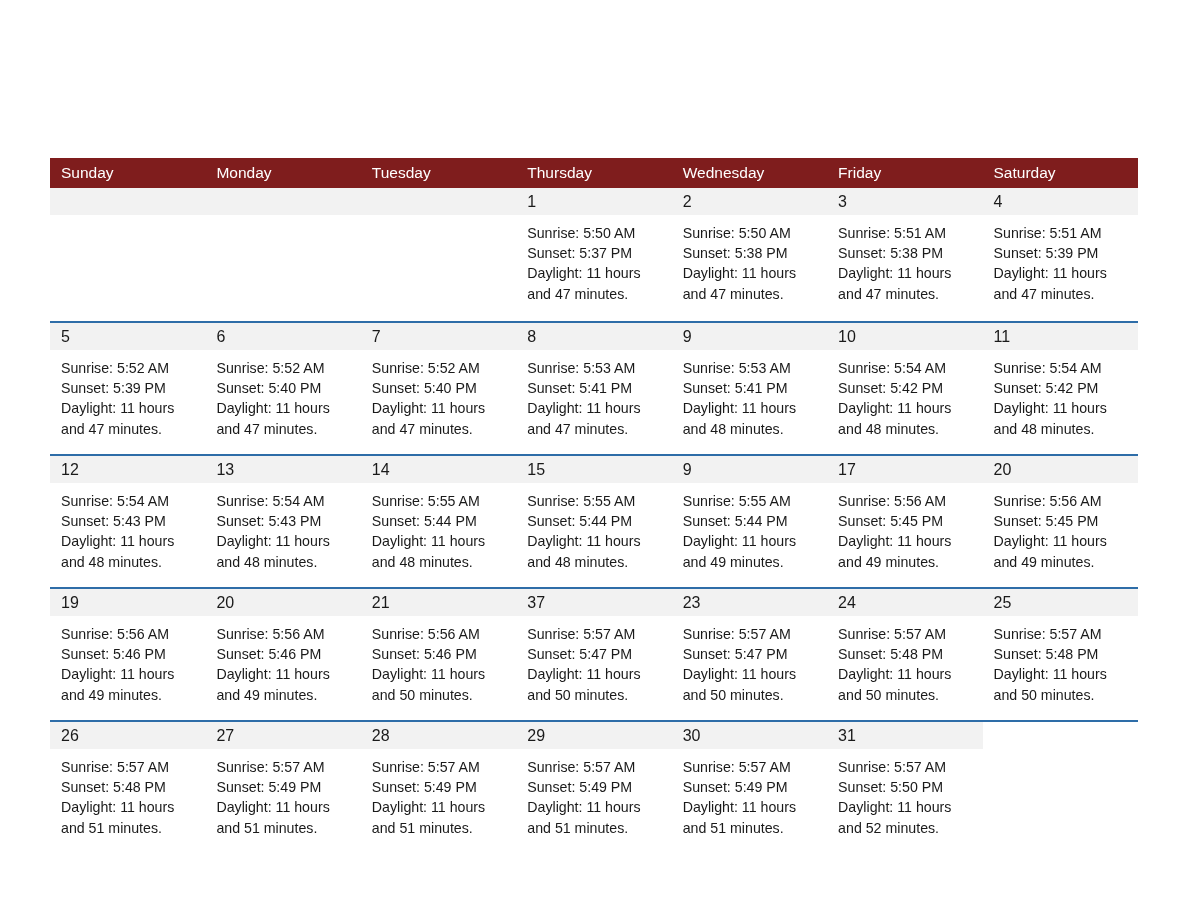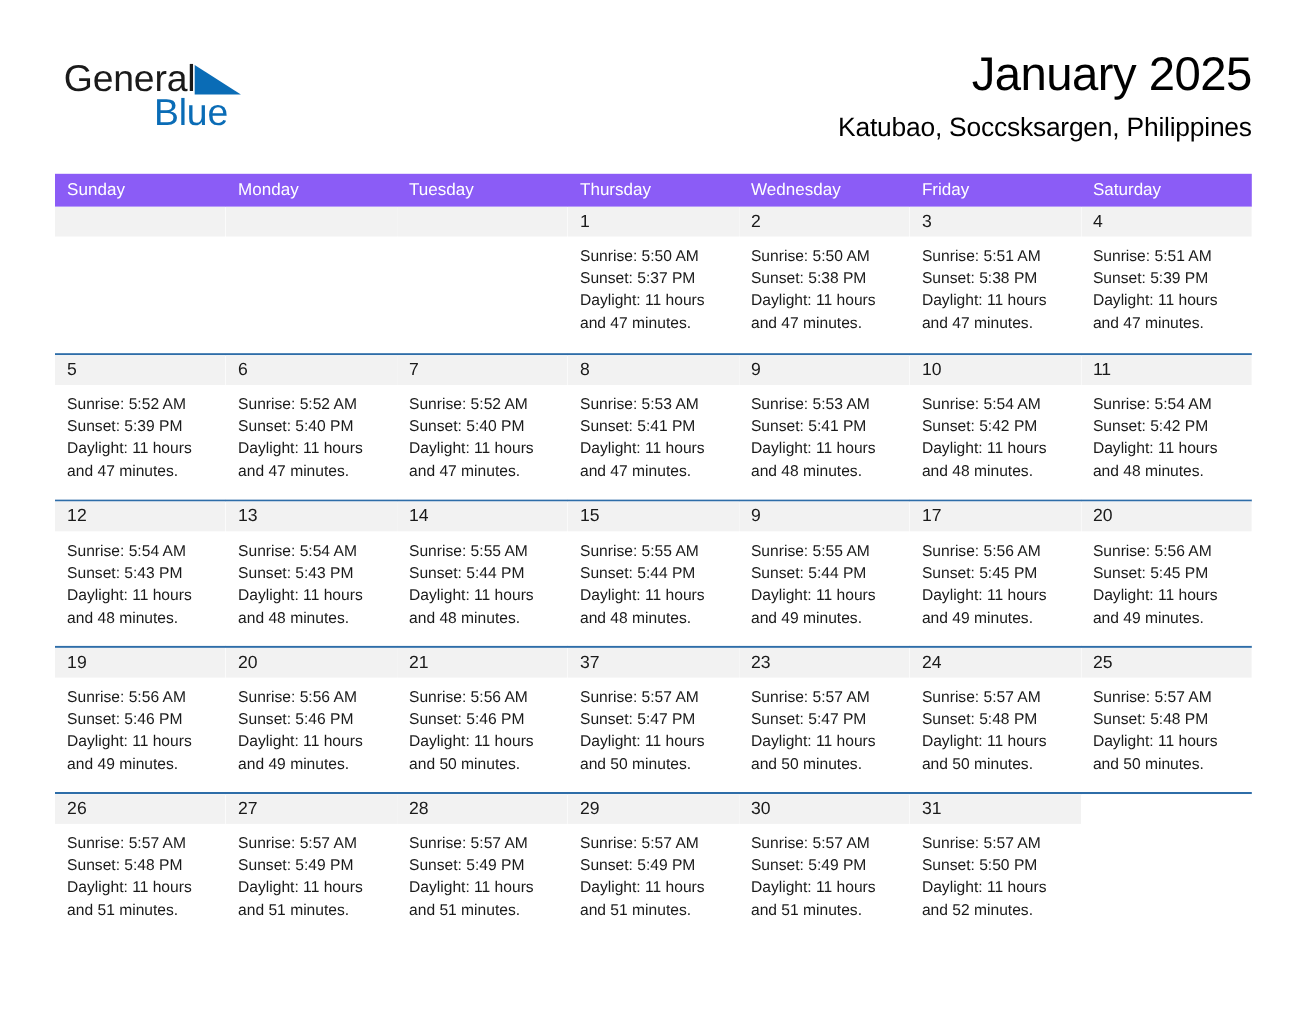--- a/index.html
+++ b/index.html
@@ -91,21 +91,21 @@
 
   
   .calendar {
     position: absolute;
     left: 50px;
     top: 158px;
     width: 1088px;
   }
   .dow-row {
     display: flex;
-    background: #8b5cf6;
+    background: #7f1d1d;
     height: 30px;
   }
   .dow-cell {
     flex: 1 1 0;
     color: #ffffff;
     font-size: 15.5px;
     line-height: 30px;
     padding-left: 11px;
     box-sizing: border-box;
     overflow: hidden;
@@ -150,40 +150,20 @@
     white-space: nowrap;
   }
   .day-cell.empty .day-num-band { background: #F2F2F2; }
   .day-cell.empty .day-body { visibility: hidden; }
 </style>
 </head>
 <body>
 
 <div class="page">
 
-  <div class="header">
-
-    <div class="logo">
-      <div class="logo-row1">
-        <span class="logo-general">General</span><span class="logo-tri"><svg width="45" height="30" viewBox="0 0 45 30">
-              <polygon points="0,30 45,30 0,1" transform="translate(0,0) scale(1,1)" fill="#0a6cb6" style="display:none"></polygon>
-              <polygon points="2,29 44,29 2,2" fill="#0a6cb6"></polygon>
-            </svg></span>
-      </div>
-      <div class="logo-row2">
-        <span class="logo-blue">Blue</span>
-      </div>
-    </div>
-
-    <div class="title-block">
-      <div class="cal-title">January 2025</div>
-      <div class="cal-subtitle">Katubao, Soccsksargen, Philippines</div>
-    </div>
-
-  </div>
 
   <div class="calendar">
     <div class="dow-row" id="dow-row">
         <div class="dow-cell">Sunday</div>
         <div class="dow-cell">Monday</div>
         <div class="dow-cell">Tuesday</div>
         <div class="dow-cell">Thursday</div>
         <div class="dow-cell">Wednesday</div>
         <div class="dow-cell">Friday</div>
         <div class="dow-cell">Saturday</div>

